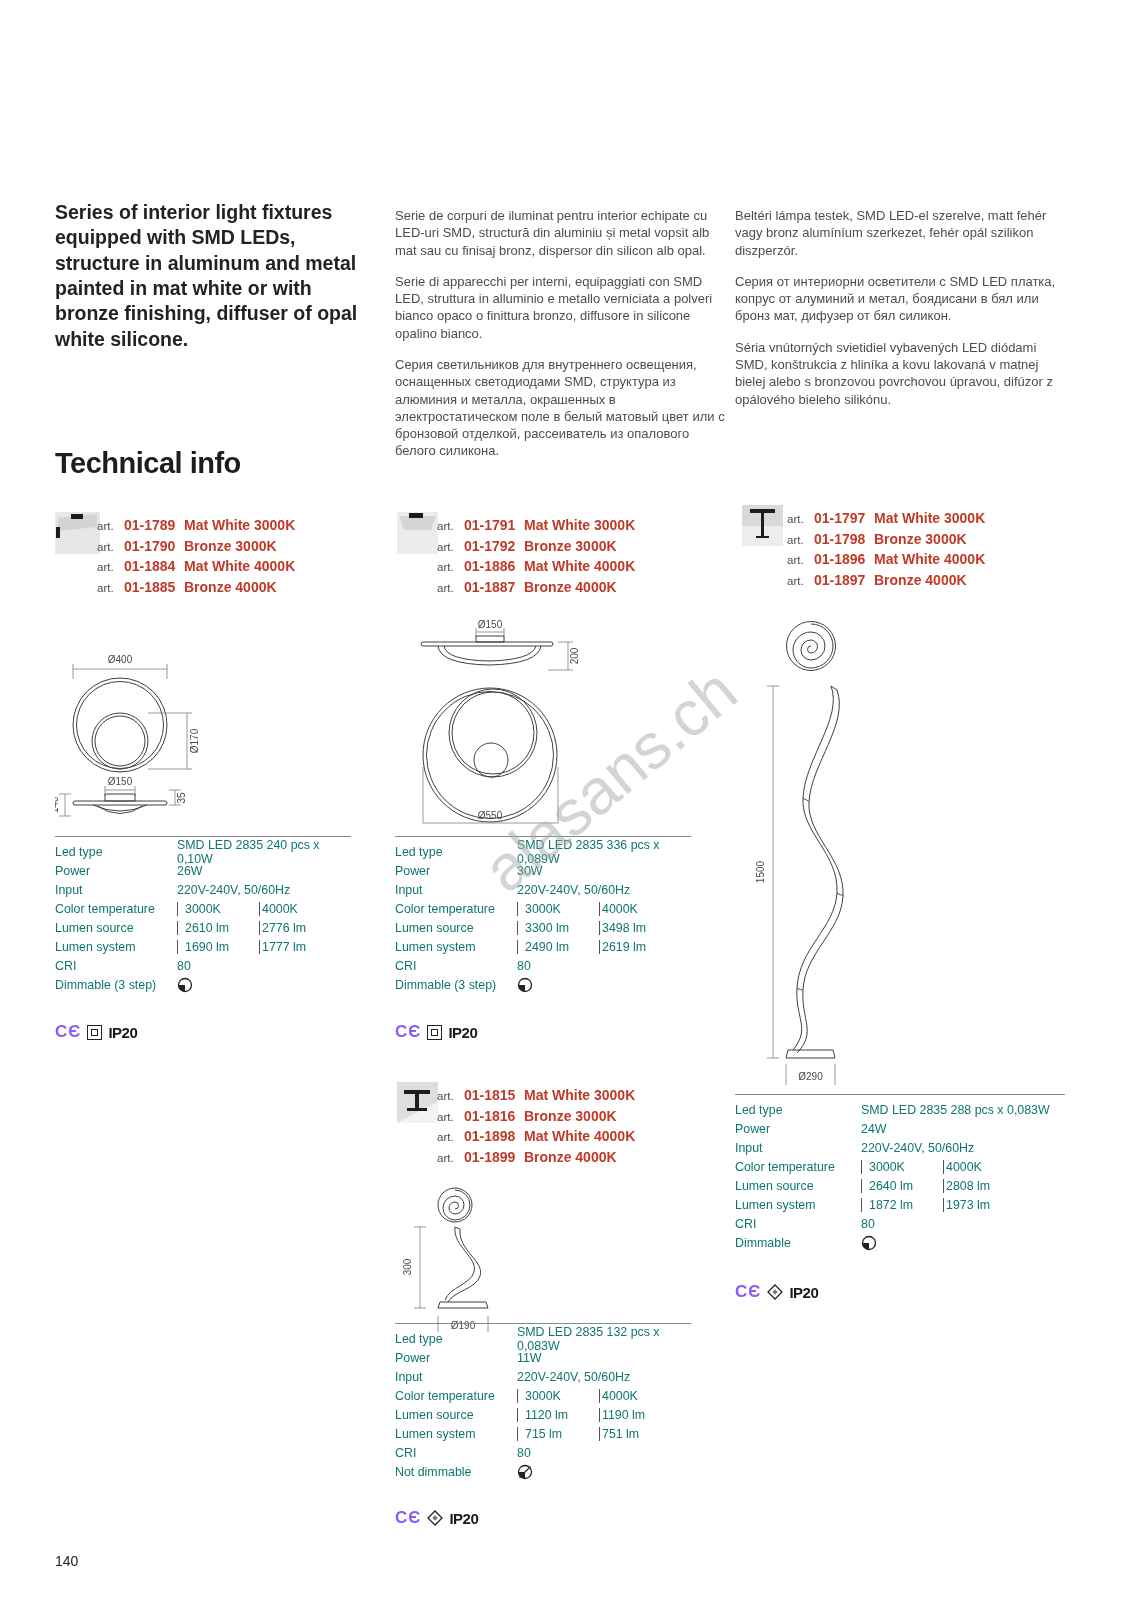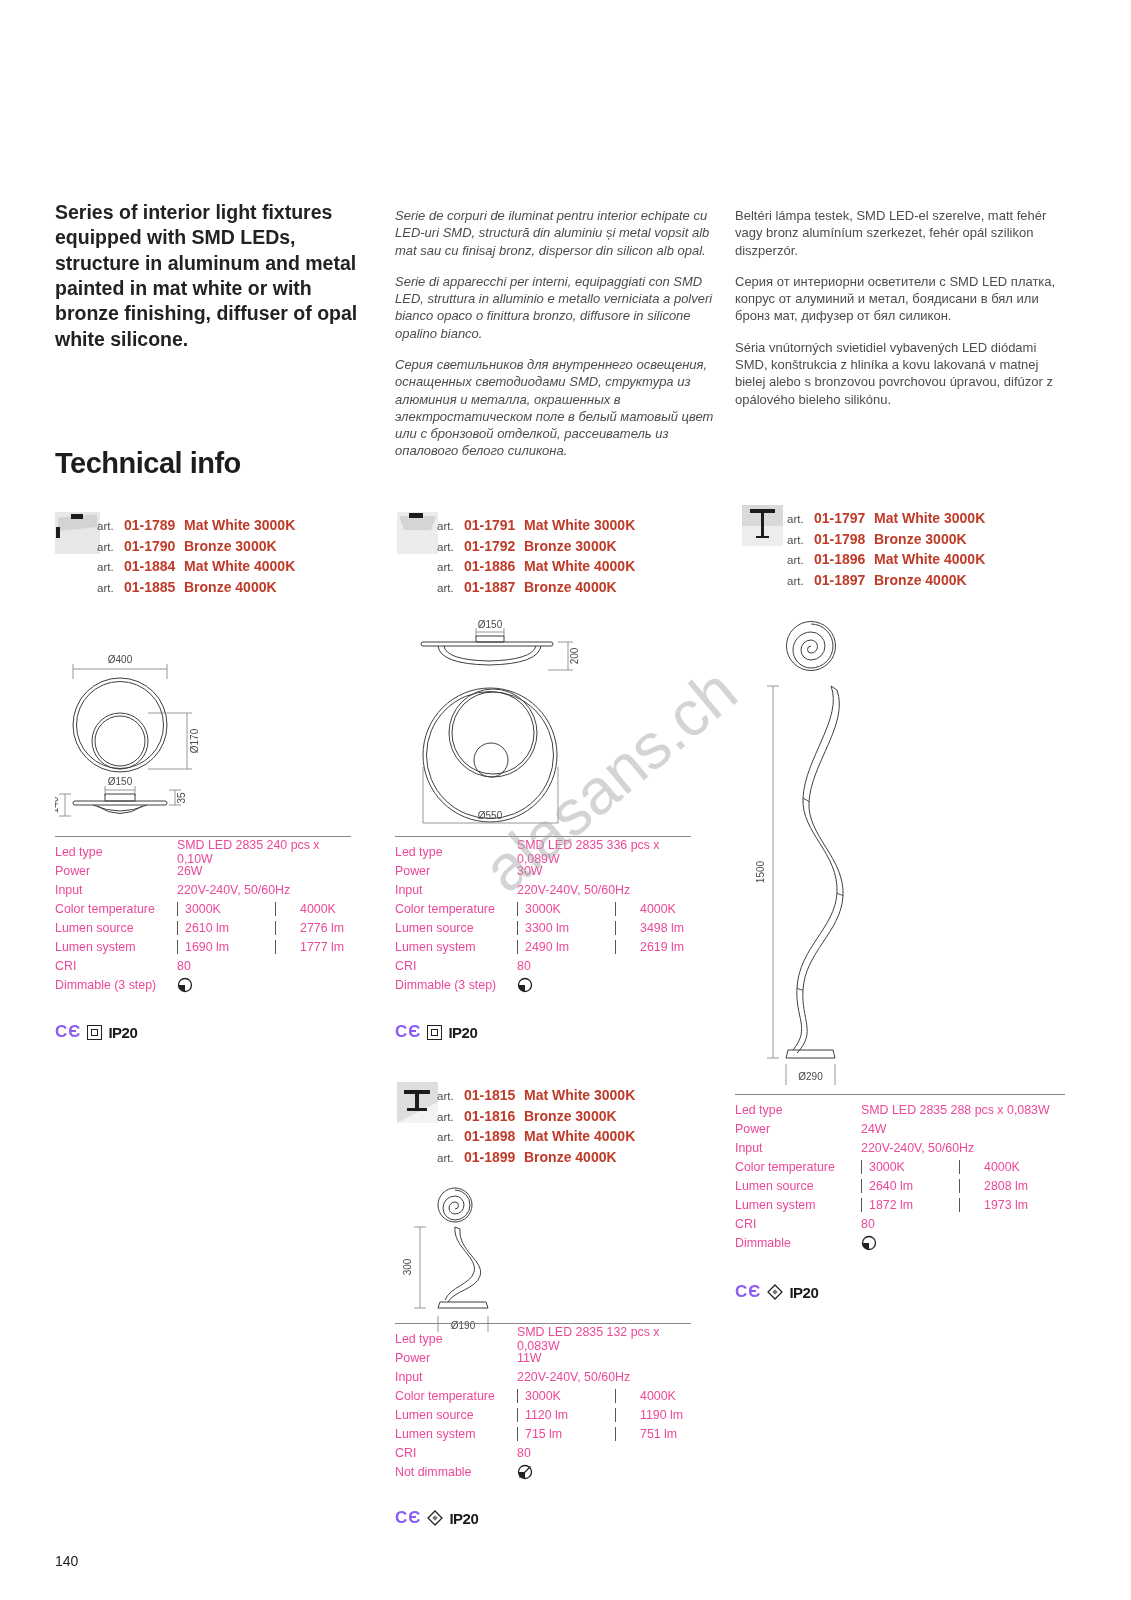--- a/index.html
+++ b/index.html
@@ -4,38 +4,38 @@
 <style>
   html,body{margin:0;padding:0;background:#ffffff;}
   body{font-family:"Liberation Sans", sans-serif; color:#1d1d1b;}
   .page{position:relative;width:1131px;height:1600px;background:#ffffff;overflow:hidden;}
   .abs{position:absolute;}
 
   .title{left:55px;top:58px;font-size:56px;font-weight:800;letter-spacing:-1.5px;color:#1d1d1b;}
   .intro-en{left:55px;top:200px;width:310px;font-size:19.5px;font-weight:700;line-height:1.3;color:#222;}
   .intro-col{width:332px;font-size:13px;line-height:1.33;color:#4d4d4f;}
   .intro-col p{margin:0 0 14px 0;}
-  .col2{left:395px;top:207px;font-style:italic;}
+  .col2{left:395px;top:207px;}
   .col3{left:735px;top:207px;}
   .section-heading{left:55px;top:447px;font-size:29px;font-weight:700;letter-spacing:-0.5px;}
 
   .thumb{width:45px;height:45px;}
   .arts{display:flex;flex-direction:column;gap:4.5px;font-size:14px;}
   .arow{display:flex;align-items:baseline;white-space:nowrap;}
   .apre{color:#4c4c4c;font-size:11.5px;width:27px;flex:none;}
   .acode{color:var(--red);font-weight:700;width:60px;flex:none;}
   .aname{color:var(--red);font-weight:700;}
 
-  .spec{border-top:1px solid #888;padding-top:5px;font-size:12.4px;color:#ec4899;}
+  .spec{border-top:1px solid #888;padding-top:5px;font-size:12.4px;color:#0f766e;}
   .srow{display:flex;height:19px;align-items:center;}
   .sl{width:122px;flex:none;}
   .sl-wide{width:126px;flex:none;}
   .sv{flex:1;}
   .cell1{width:74px;flex:none;border-left:1px solid #555;padding-left:7px;}
-  .cell2{flex:1;border-left:1px solid #555;padding-left:24px;margin-left:16px;}
+  .cell2{flex:1;border-left:1px solid #555;padding-left:2px;}
 
   .certs{display:flex;align-items:center;gap:6px;height:20px;}
   .ce{font-weight:700;font-size:17px;letter-spacing:1px;color:#8b5cf6;}
   .ip{font-weight:800;font-size:15px;color:#1a1a1a;letter-spacing:-0.5px;text-align:right;}
   .sq-outer{width:13px;height:13px;border:1.6px solid #222;display:flex;align-items:center;justify-content:center;}
   .sq-inner{width:5px;height:5px;border:1.6px solid #222;}
 
   .diag path,.diag circle,.diag line,.diag ellipse,.diag rect,.diag polygon
     {stroke:#3f3f3f;fill:none;stroke-width:1;vector-effect:non-scaling-stroke;}
   .diag .dim{stroke:#7d7d7d;stroke-width:0.8;}

